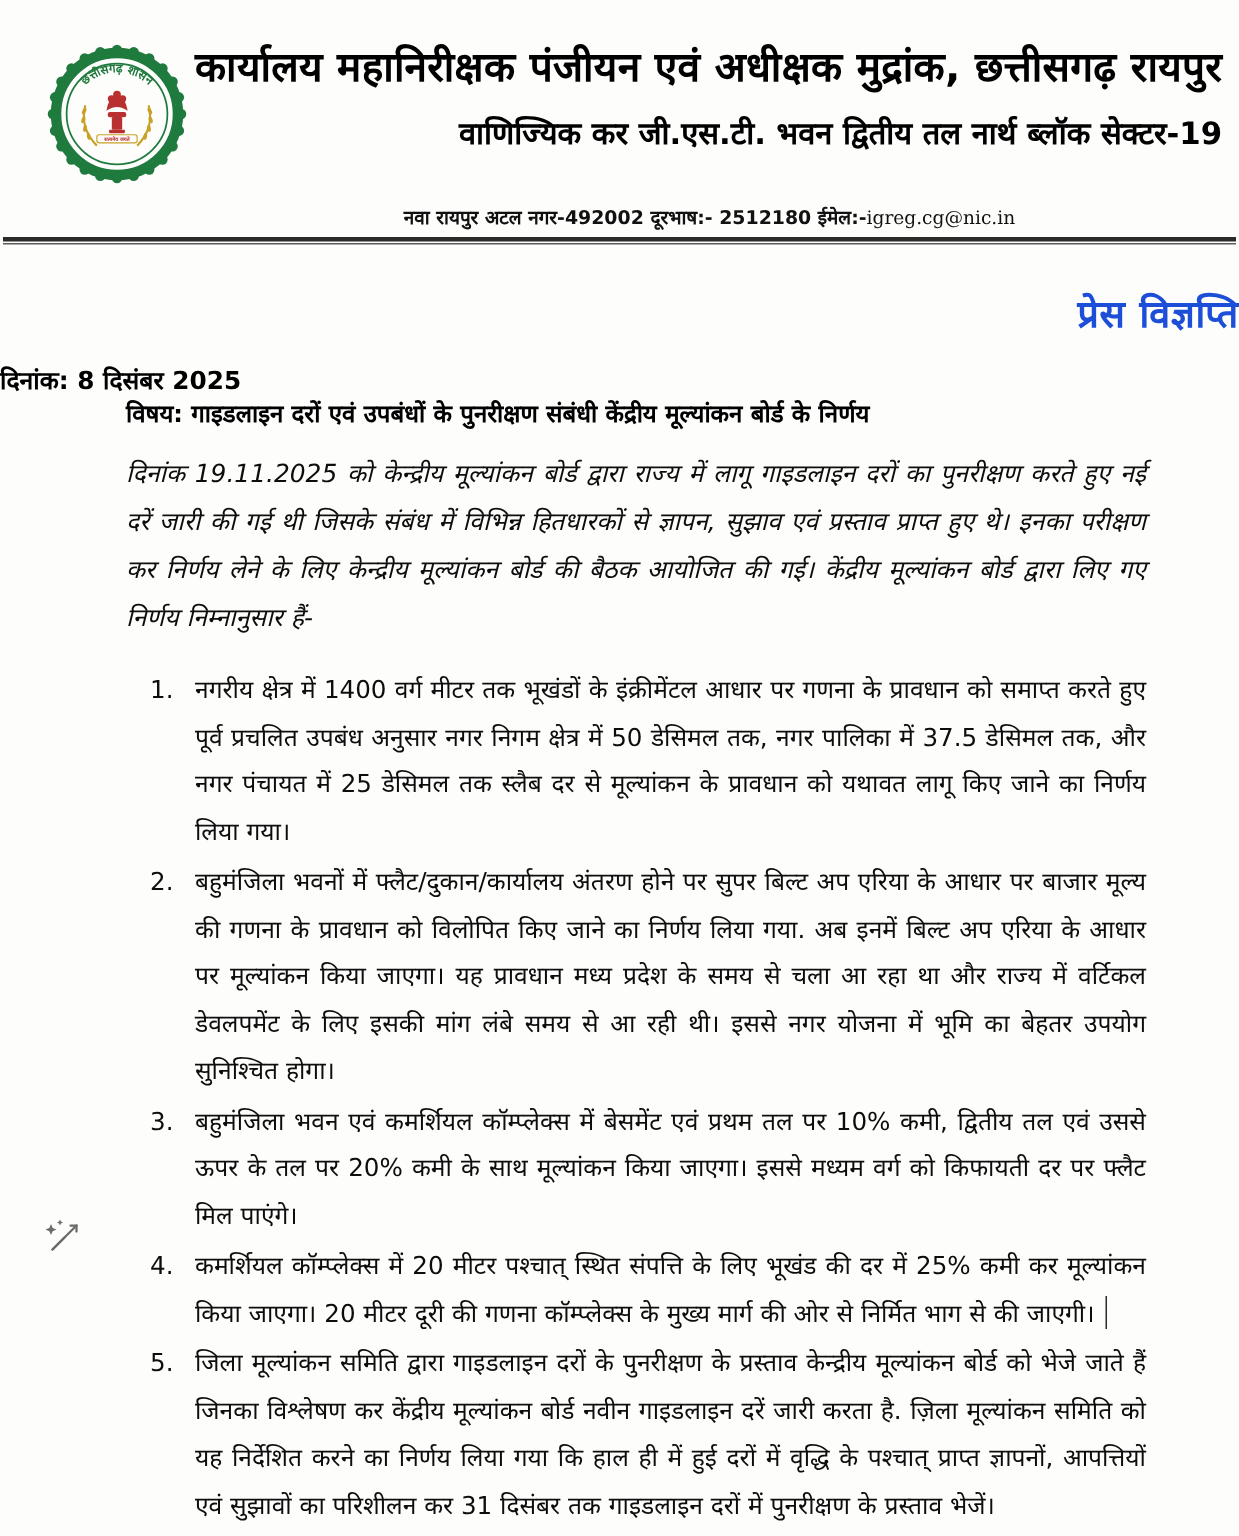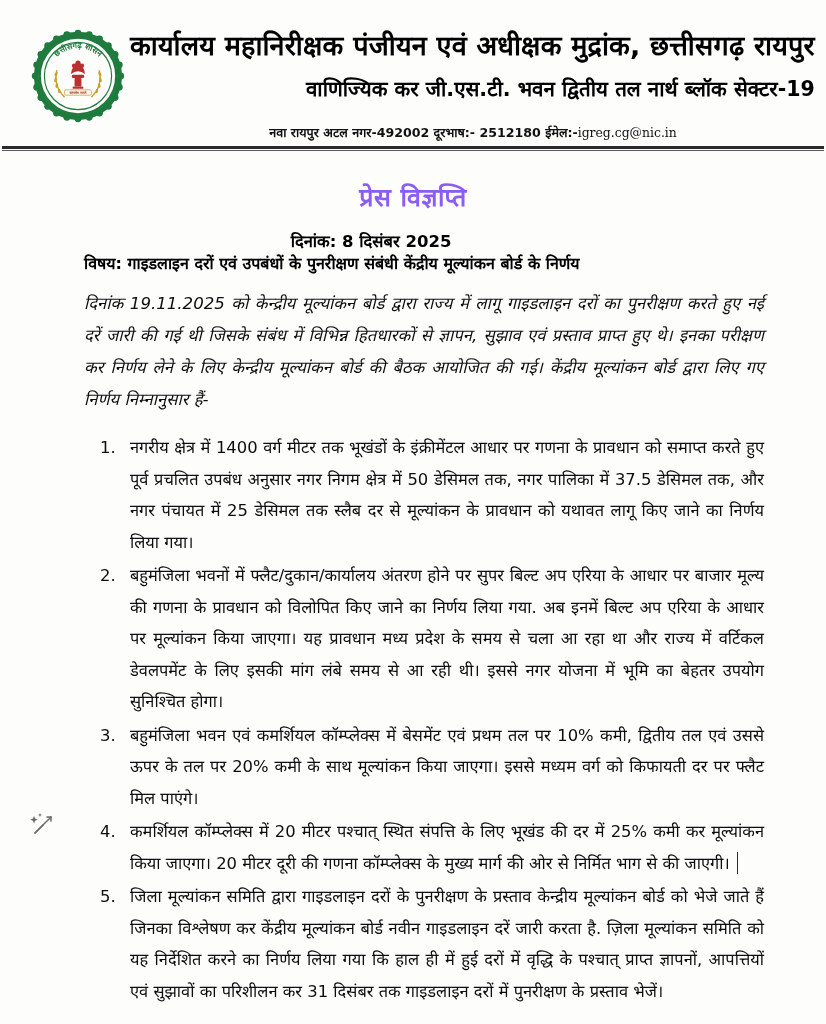--- a/index.html
+++ b/index.html
@@ -64,20 +64,21 @@
     margin-top: 7px;
     white-space: nowrap;
     text-align: right;
   }
   .contact-line {
     font-family: "DejaVu Sans", sans-serif;
     font-weight: 700;
     font-size: 12.6px;
     color: #111;
     text-align: center;
+    margin-top: 12px;
     padding-left: 120px;
     white-space: nowrap;
   }
   .contact-line .email-addr {
     font-family: "DejaVu Serif", serif;
     font-weight: 400;
     font-size: 12.4px;
   }
   .rule-thick {
     height: 2.5px;
@@ -85,30 +86,30 @@
     margin: 5px 0 0 0;
   }
   .rule-thin {
     height: 1px;
     background: #5a5a5a;
     margin-top: 1.5px;
   }
 
   
   .doc-title {
-    text-align: center;
+    text-align: right;
     font-family: "DejaVu Sans", sans-serif;
     font-weight: 700;
     font-size: 25px;
-    color: #8b5cf6;
+    color: #1d4ed8;
     margin-top: 28px;
     letter-spacing: .5px;
   }
   .date-line {
-    text-align: center;
+    text-align: left;
     font-family: "DejaVu Sans", sans-serif;
     font-weight: 700;
     font-size: 16.5px;
     color: #000;
     margin-top: 16px;
     padding-right: 84px;
   }
   .subject-line {
     font-family: "DejaVu Sans", sans-serif;
     font-weight: 700;

